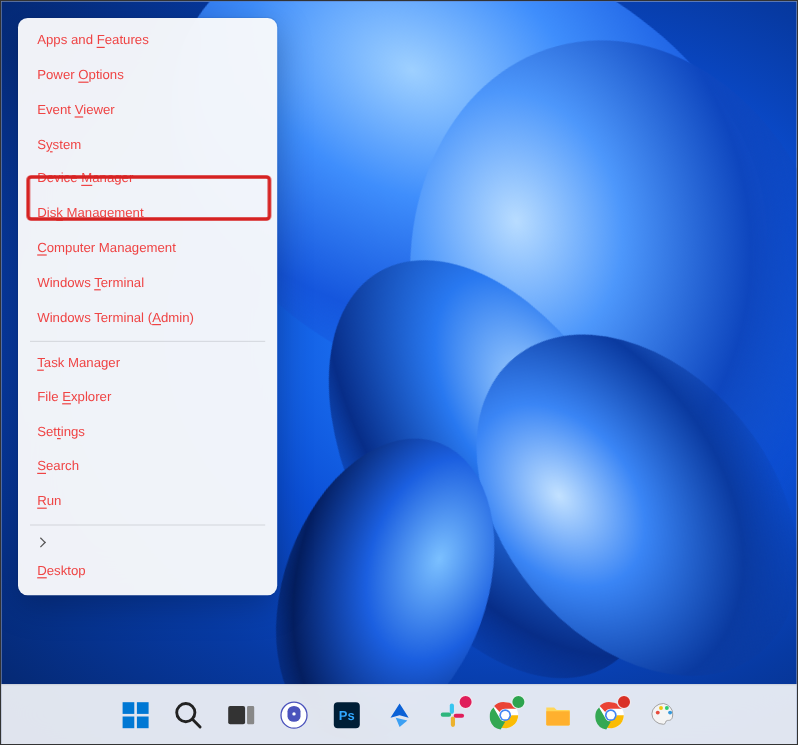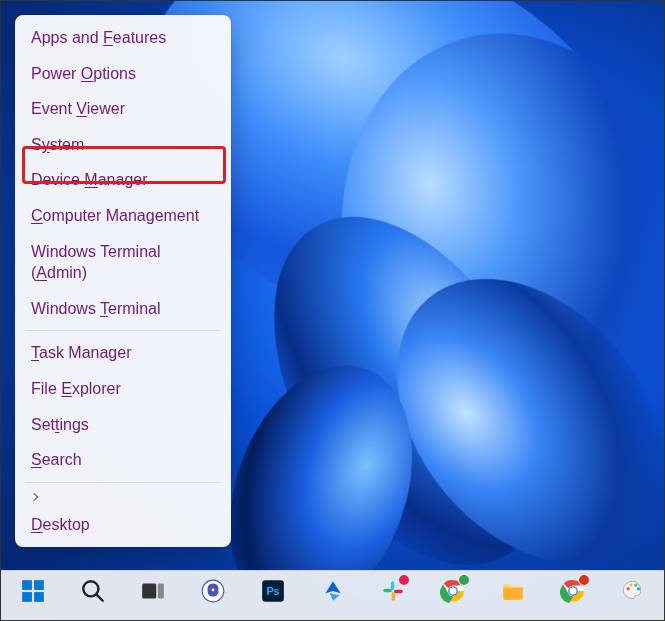--- a/index.html
+++ b/index.html
@@ -41,22 +41,22 @@
 
     .context-menu {
       position: absolute;
       left: 14px;
       top: 14px;
       width: 216px;
       background: rgba(248,249,251,0.97);
       border-radius: 8px;
       box-shadow: 0 8px 28px rgba(0,0,0,0.25), 0 0 0 1px rgba(0,0,0,0.06);
       padding: 5px 0;
-      font-size: 16px;
-      color: #701a75;
+      font-size: 11px;
+      color: #ef4444;
       backdrop-filter: blur(18px);
     }
     .menu-item {
       padding: 7px 16px;
       display: flex;
       align-items: center;
       justify-content: space-between;
       cursor: default;
       line-height: 1.35;
     }
@@ -76,22 +76,23 @@
       margin-right: 4px;
     }
 
     .taskbar {
       position: absolute;
       left: 0; right: 0; bottom: 0;
       height: 50px;
       background: rgba(241,243,248,0.93);
       border-top: 1px solid rgba(0,0,0,0.08);
       display: flex;
+      align-items: center;
       justify-content: center;
-      gap: 20px;
+      gap: 4px;
       backdrop-filter: blur(20px);
     }
     .tb-item {
       width: 40px; height: 40px;
       border-radius: 6px;
       display: flex;
       align-items: center;
       justify-content: center;
       position: relative;
     }
@@ -127,40 +128,46 @@
     <div class="menu-item">
       <span>Event <span class="u">V</span>iewer</span>
     </div>
     <div class="menu-item">
       <span>S<span class="u">y</span>stem</span>
     </div>
     <div class="menu-item">
       <span>Device <span class="u">M</span>anager</span>
     </div>
     <div class="menu-item">
+      <span>Dis<span class="u">k</span> Management</span>
+    </div>
+    <div class="menu-item">
       <span><span class="u">C</span>omputer Management</span>
     </div>
     <div class="menu-item">
+      <span>Windows <span class="u">T</span>erminal</span>
+    </div>
+    <div class="menu-item">
       <span>Windows Terminal (<span class="u">A</span>dmin)</span>
     </div>
-    <div class="menu-item">
-      <span>Windows <span class="u">T</span>erminal</span>
-    </div>
     <div class="divider"></div>
     <div class="menu-item">
       <span><span class="u">T</span>ask Manager</span>
     </div>
     <div class="menu-item">
       <span>File <span class="u">E</span>xplorer</span>
     </div>
     <div class="menu-item">
       <span>Set<span class="u">t</span>ings</span>
     </div>
     <div class="menu-item">
       <span><span class="u">S</span>earch</span>
+    </div>
+    <div class="menu-item">
+      <span><span class="u">R</span>un</span>
     </div>
     <div class="divider"></div>
     <div class="menu-item">
       <span class="chevron"></span>
     </div>
     <div class="menu-item">
       <span><span class="u">D</span>esktop</span>
     </div>
   </div>
 

